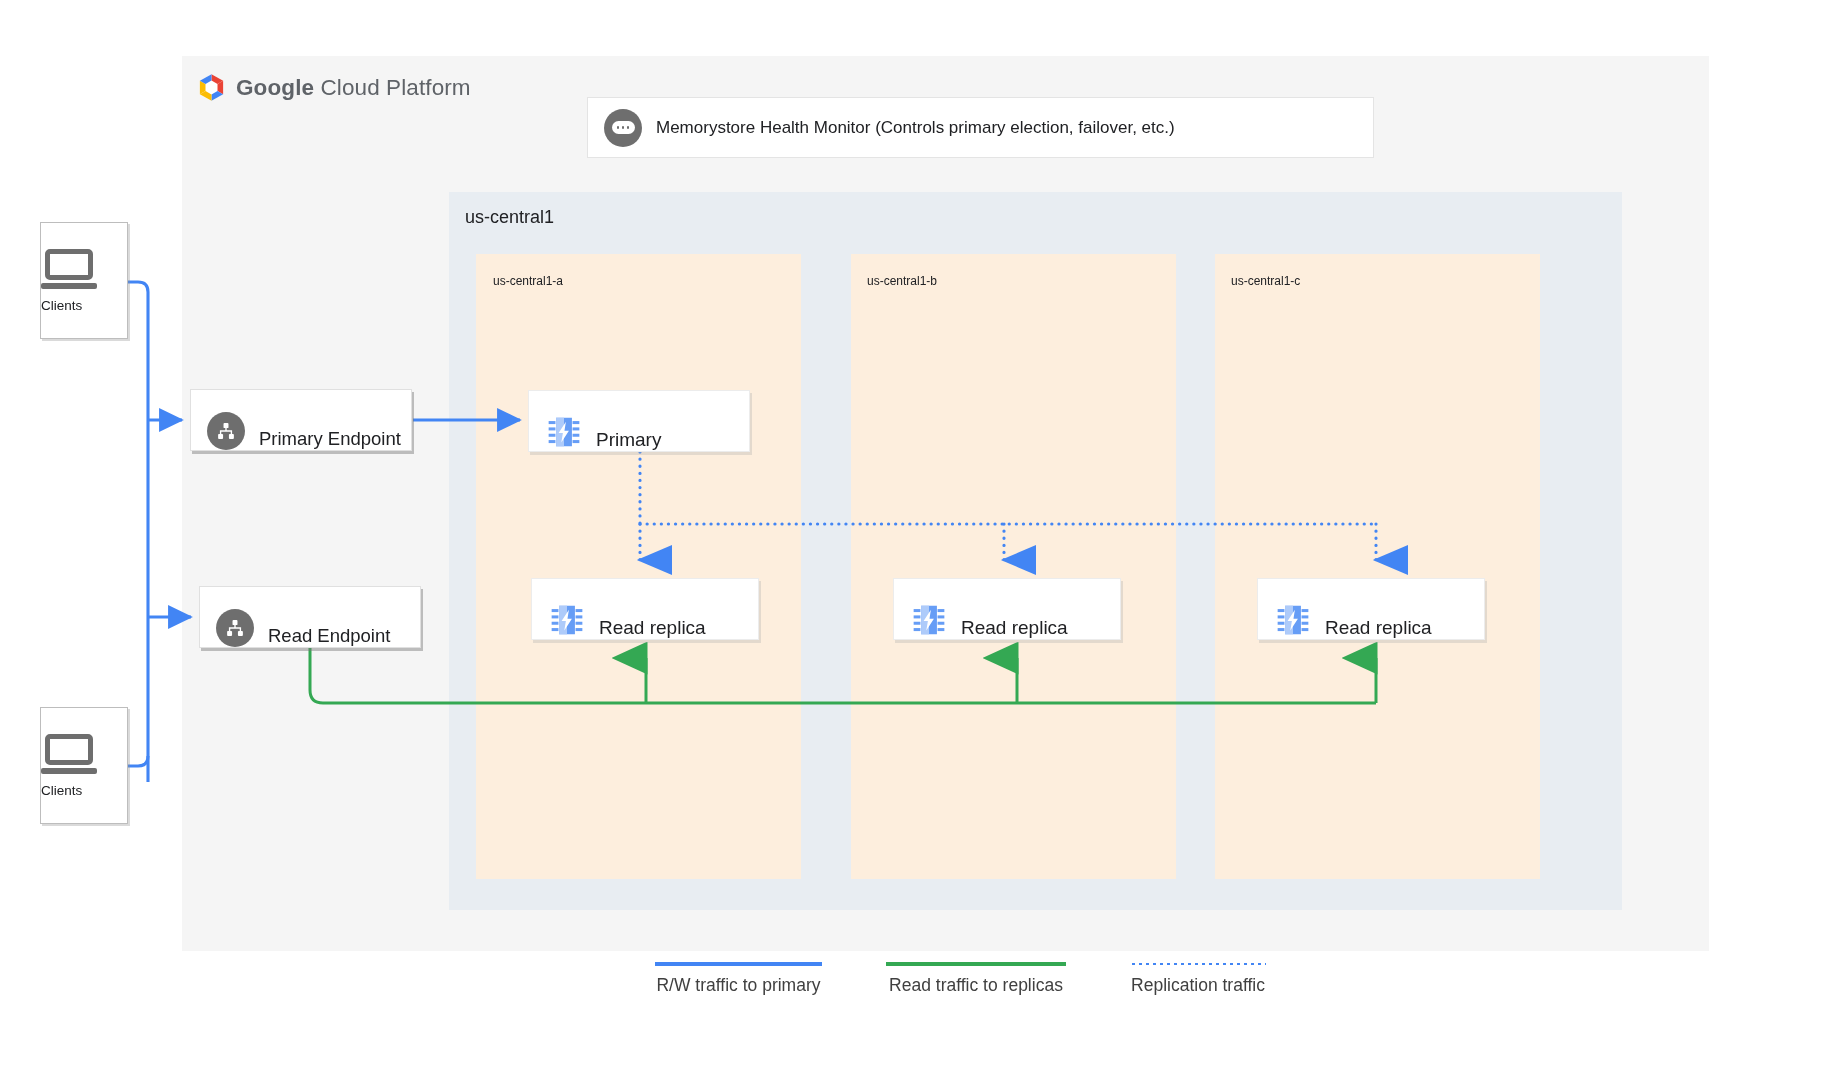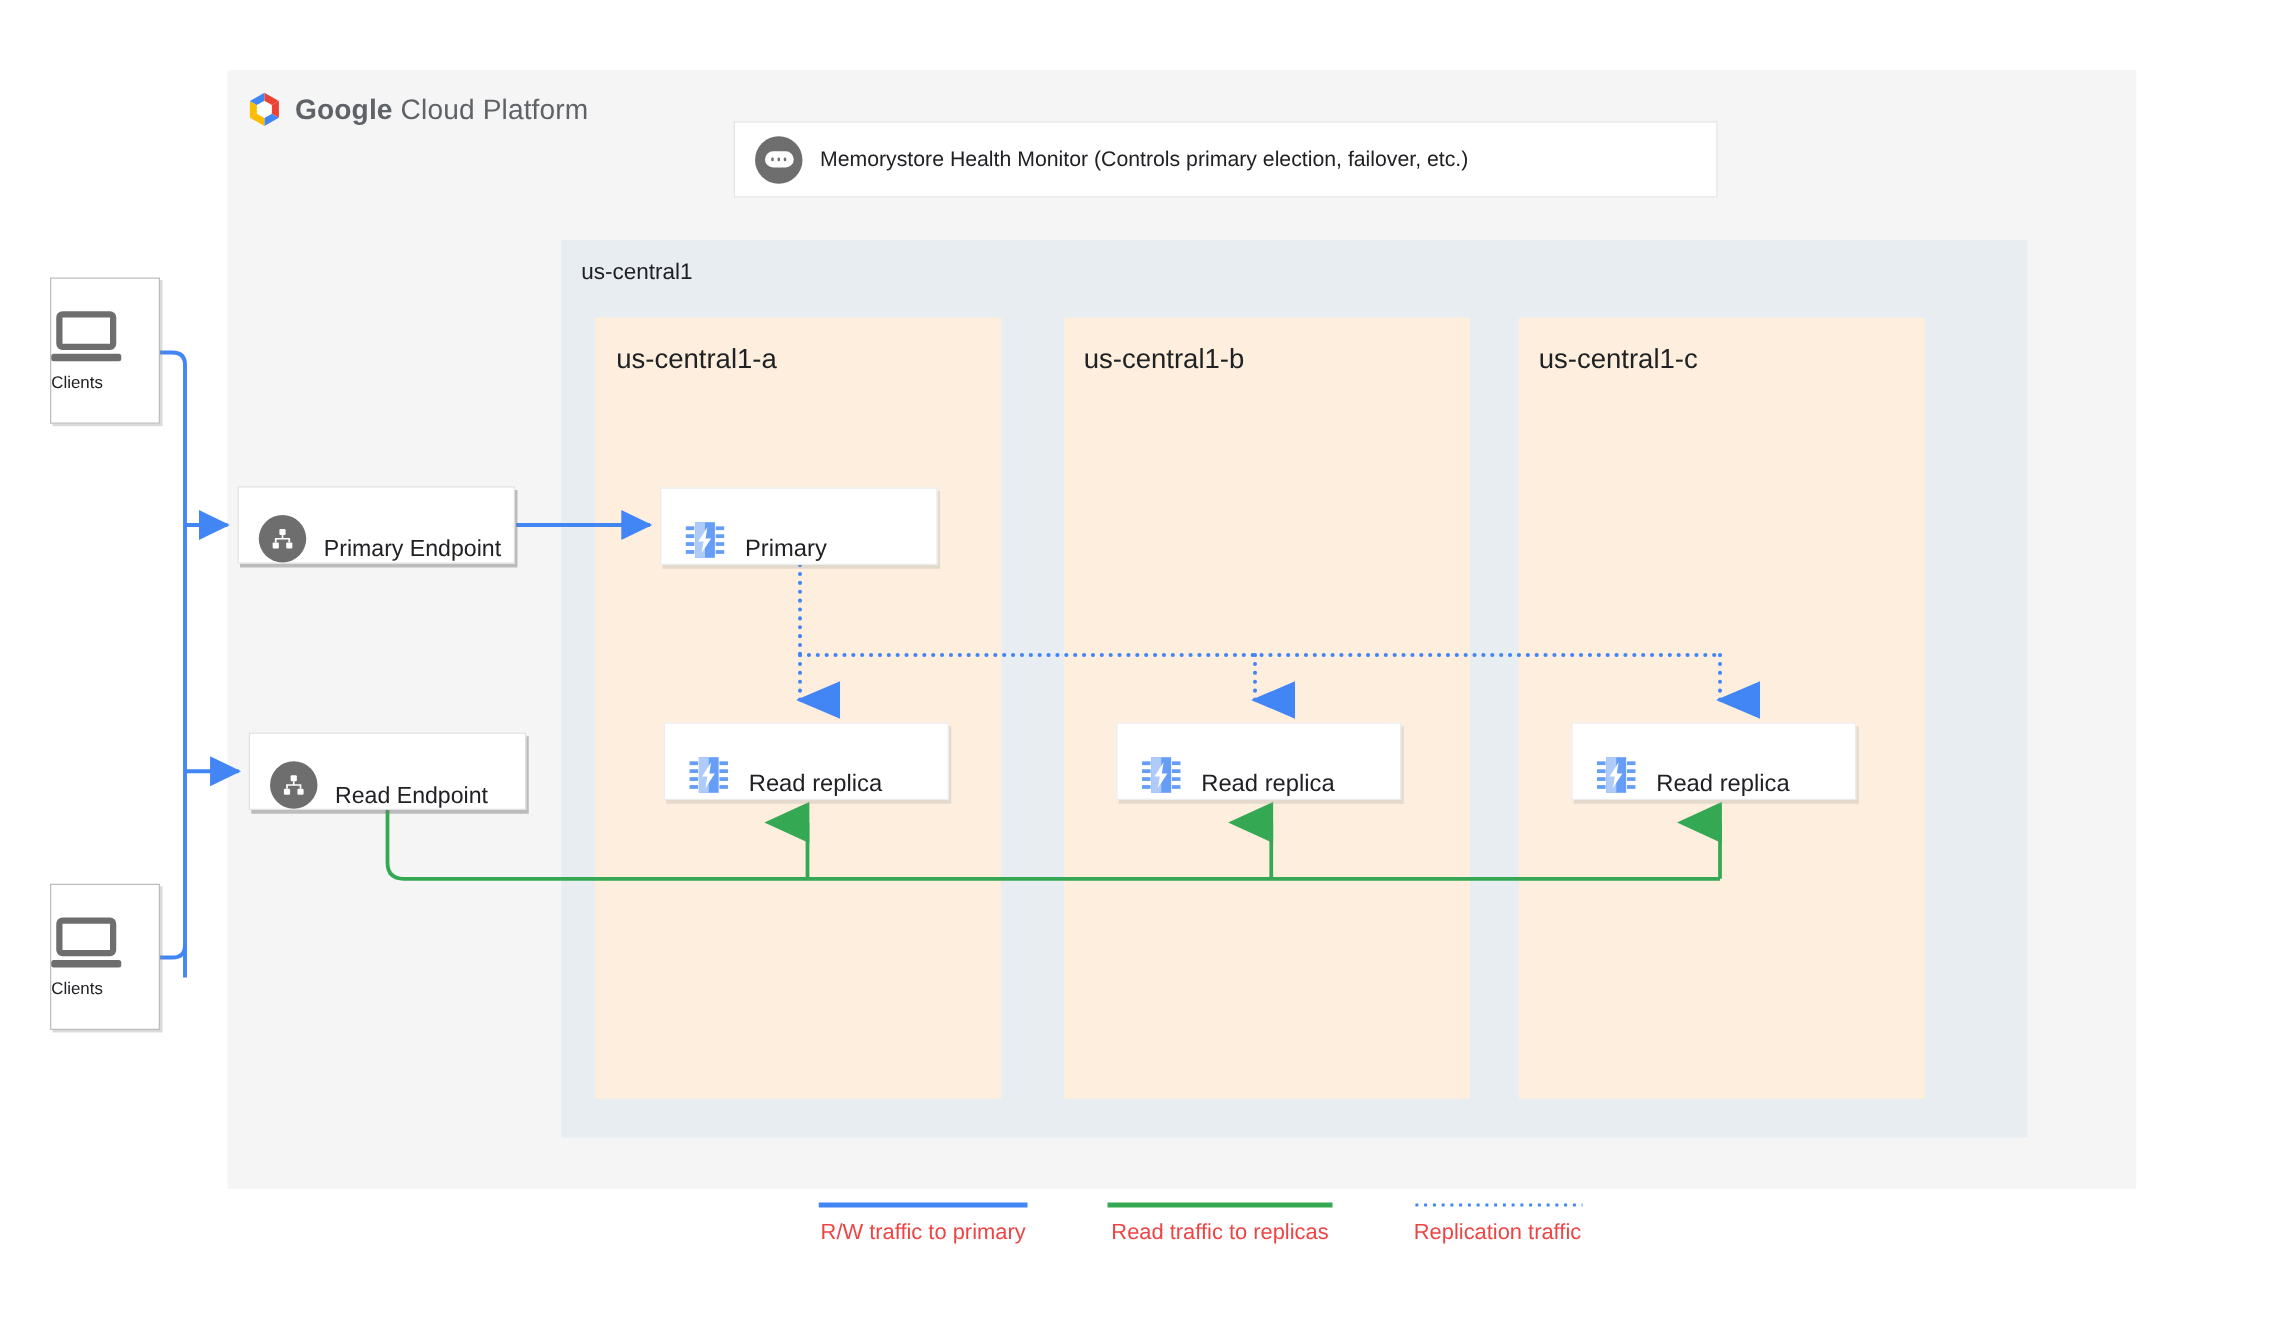--- a/index.html
+++ b/index.html
@@ -119,21 +119,21 @@
     top: 254px;
     height: 625px;
     background: #fdeedd;
   }
   .zone-a { left: 476px; width: 325px; }
   .zone-b { left: 851px; width: 325px; }
   .zone-c { left: 1215px; width: 325px; }
   .zone-label {
     position: absolute;
     top: 274px;
-    font-size: 22px;
+    font-size: 12px;
     color: #202124;
   }
   .zone-label-a { left: 493px; }
   .zone-label-b { left: 867px; }
   .zone-label-c { left: 1231px; }
 
   
   .node {
     position: absolute;
     background: #ffffff;
@@ -247,21 +247,21 @@
   .legend-solid-green { width: 180px; background: #34a853; }
   .legend-dotted-blue {
     width: 136px; height: 4px;
     background-image: radial-gradient(circle, #4285f4 1.4px, transparent 1.5px);
     background-size: 7px 4px;
     background-repeat: repeat-x;
     background-position: left center;
   }
   .legend-text {
     font-size: 17.5px;
-    color: #ef4444;
+    color: #404040;
     white-space: nowrap;
   }
 </style>
 </head>
 <body>
 
 <div id="stage">
 
   <div class="gcp-panel"></div>
 

